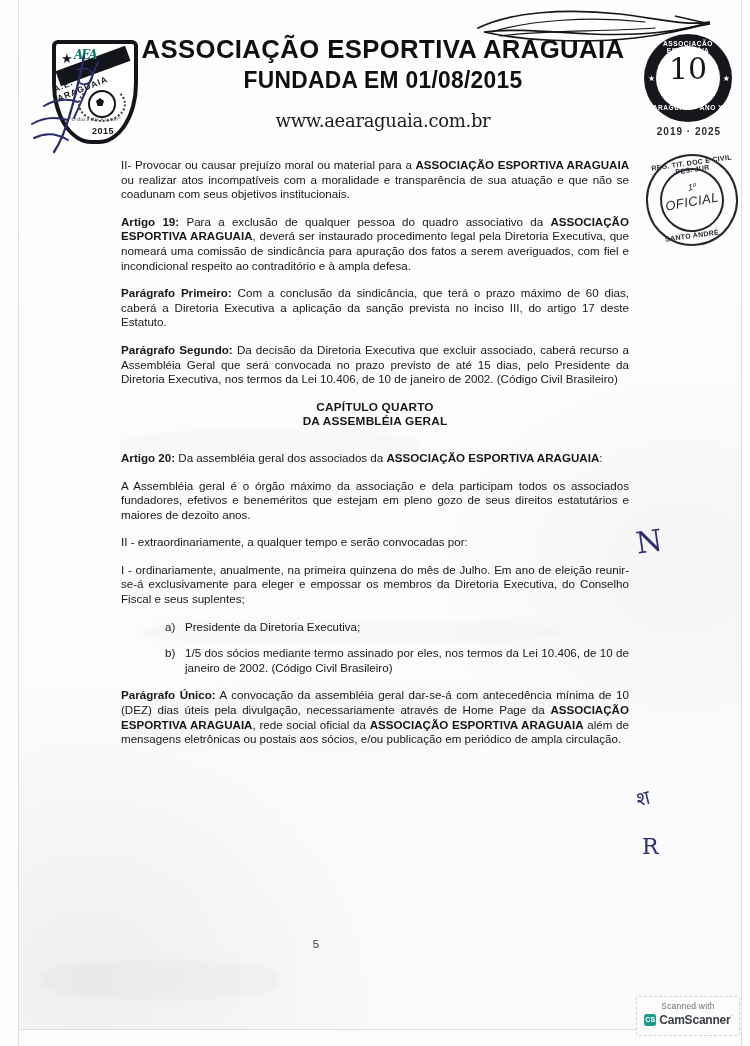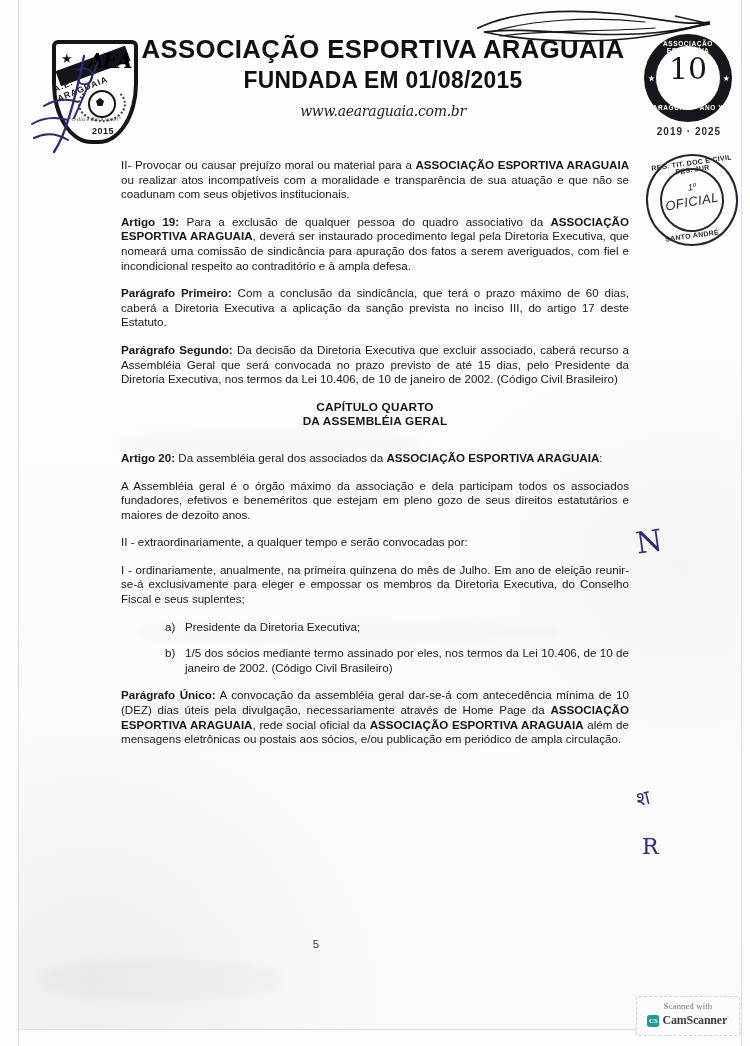--- a/index.html
+++ b/index.html
@@ -41,22 +41,22 @@
     box-sizing:border-box;
   }
   .crest-band{
     position:absolute;left:8px;top:22px;width:74px;height:16px;
     background:#14151a;transform:rotate(-20deg);
   }
   .crest-star{
     position:absolute;left:13px;top:16px;color:#14151a;font-size:13px;line-height:1;
   }
   .crest-mono{
-    position:absolute;left:40px;top:12px;font-family:"DejaVu Serif",serif;
-    font-style:italic;font-weight:bold;font-size:21px;color:#000000;
+    position:absolute;left:26px;top:12px;font-family:"DejaVu Serif",serif;
+    font-style:italic;font-weight:bold;font-size:12px;color:#0f766e;
     letter-spacing:-2px;
   }
   .crest-arc{
     position:absolute;left:10px;top:34px;width:70px;height:46px;
     font-size:8.5px;font-weight:bold;color:#14151a;
     transform:rotate(-22deg);letter-spacing:1px;
   }
   .crest-ball{
     position:absolute;left:40px;top:54px;width:24px;height:24px;border-radius:50%;
     border:2px solid #14151a;background:#fff;
@@ -85,22 +85,22 @@
     font-family:"Liberation Sans",sans-serif;font-weight:bold;
     font-size:26.5px;letter-spacing:.4px;color:#101013;
     transform:scaleX(.97);
   }
   .title2{
     font-family:"Liberation Sans",sans-serif;font-weight:bold;
     font-size:23.5px;letter-spacing:.3px;color:#101013;margin-top:2px;
     transform:scaleX(.97);
   }
   .title3{
-    font-family:"DejaVu Serif",serif;font-style:italic;
-    font-size:14px;color:#1b1b20;margin-top:9px;letter-spacing:-.3px;
+    font-family:"DejaVu Serif",serif;
+    font-size:18px;color:#1b1b20;margin-top:16px;letter-spacing:-.3px;
   }
 
   
   .seal10{position:absolute;left:640px;top:4px;width:98px;height:120px;}
   .seal10-ring{
     position:absolute;left:4px;top:2px;width:88px;height:88px;border-radius:50%;
     background:#16171c;
   }
   .seal10-inner{
     position:absolute;left:15px;top:13px;width:66px;height:66px;border-radius:50%;
@@ -205,21 +205,20 @@
   .sig-c{
     position:absolute;left:642px;top:834px;
     font-family:"DejaVu Serif",serif;font-size:22px;color:#2e2f70;
   }
 
   
   .camscan{
     position:absolute;left:636px;top:996px;width:104px;height:40px;
     border:1px dashed #cfd4d2;border-radius:3px;background:#fcfcfc;
     box-sizing:border-box;
-    font-family:Liberation Serif, serif;
   }
   .camscan-top{
     text-align:center;font-size:8.5px;color:#6d7278;margin-top:4px;letter-spacing:.2px;
   }
   .camscan-row{
     display:flex;align-items:center;justify-content:center;gap:3px;margin-top:2px;
   }
   .camscan-badge{
     width:12px;height:12px;border-radius:2.5px;background:#1f9b8e;
     color:#fff;font-size:7px;font-weight:bold;line-height:12px;text-align:center;

